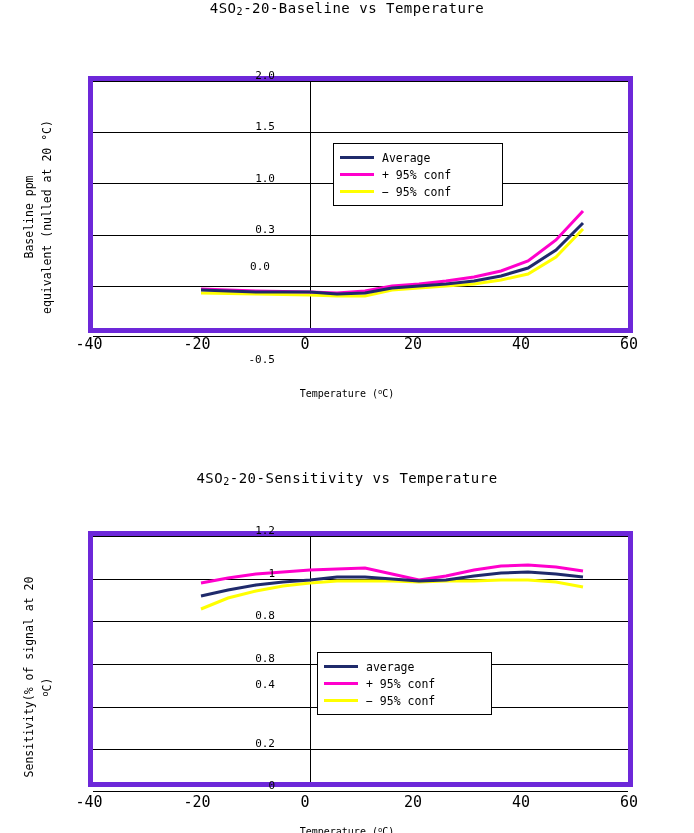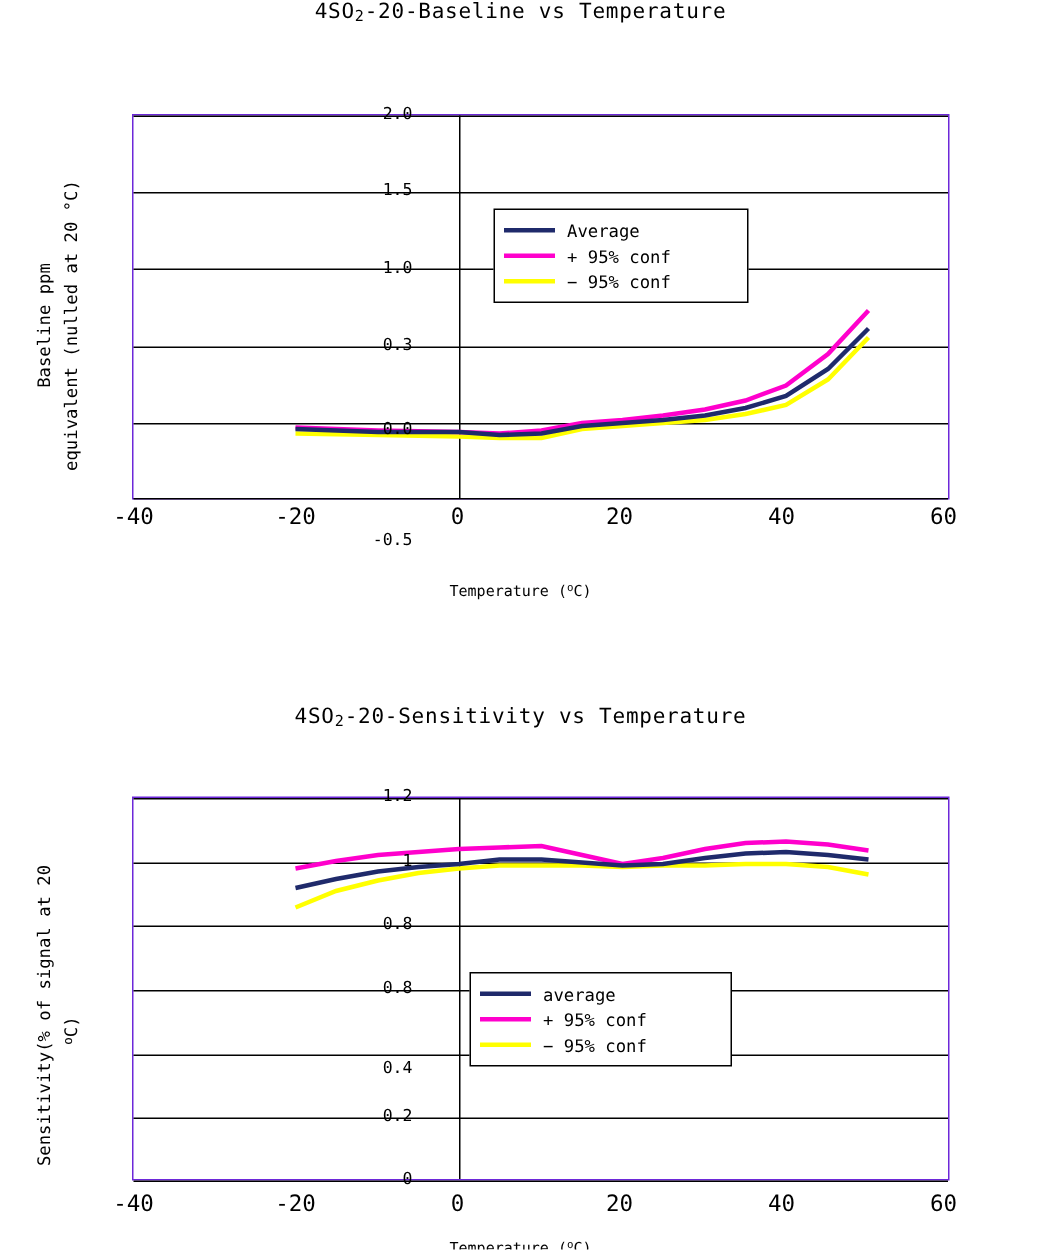--- a/index.html
+++ b/index.html
@@ -23,21 +23,21 @@
     text-align: center;
     font-size: 14px;
     letter-spacing: 0.5px;
     font-family: "DejaVu Sans Mono", "Liberation Mono", monospace;
   }
   .plot-wrap {
     position: relative;
   }
   .plot-area {
     position: absolute;
-    border: 1px solid #6d28d9;
+    border: 5px solid #6d28d9;
     box-sizing: border-box;
     background: #fff;
   }
   .gridline {
     position: absolute;
     background: #000;
     height: 1px;
     left: 0;
     right: 0;
   }
@@ -155,21 +155,21 @@
           <span class="legend-swatch" style="background:#ffff00;"></span>
           <span class="legend-label">− 95% conf</span>
         </div>
       </div>
     </div>
 
     <div class="ytick-label" style="left:245px; top:52px; width:30px;">2.0</div>
     <div class="ytick-label" style="left:245px; top:103px; width:30px;">1.5</div>
     <div class="ytick-label" style="left:245px; top:155px; width:30px;">1.0</div>
     <div class="ytick-label" style="left:245px; top:206px; width:30px;">0.3</div>
-    <div class="ytick-label" style="left:245px; top:262px; width:30px;">0.0</div>
+    <div class="ytick-label" style="left:245px; top:243px; width:30px;text-align:center;">0.0</div>
     <div class="ytick-label" style="left:240px; top:336px; width:35px;">-0.5</div>
 
     <div class="xtick-label" style="left:74px; top:318px; width:30px;">-40</div>
     <div class="xtick-label" style="left:182px; top:318px; width:30px;">-20</div>
     <div class="xtick-label" style="left:290px; top:318px; width:30px;">0</div>
     <div class="xtick-label" style="left:398px; top:318px; width:30px;">20</div>
     <div class="xtick-label" style="left:506px; top:318px; width:30px;">40</div>
     <div class="xtick-label" style="left:614px; top:318px; width:30px;">60</div>
 
     <div class="xaxis-title" style="top:370px; left:0;">
@@ -224,21 +224,21 @@
           <span class="legend-swatch" style="background:#ffff00;"></span>
           <span class="legend-label">− 95% conf</span>
         </div>
       </div>
     </div>
 
     <div class="ytick-label" style="left:245px; top:37px; width:30px;">1.2</div>
     <div class="ytick-label" style="left:245px; top:80px; width:30px;">1</div>
     <div class="ytick-label" style="left:245px; top:122px; width:30px;">0.8</div>
     <div class="ytick-label" style="left:245px; top:165px; width:30px;">0.8</div>
-    <div class="ytick-label" style="left:245px; top:218px; width:30px;">0.4</div>
+    <div class="ytick-label" style="left:245px; top:191px; width:30px;">0.4</div>
     <div class="ytick-label" style="left:245px; top:250px; width:30px;">0.2</div>
     <div class="ytick-label" style="left:245px; top:292px; width:30px;">0</div>
 
     <div class="xtick-label" style="left:74px; top:306px; width:30px;">-40</div>
     <div class="xtick-label" style="left:182px; top:306px; width:30px;">-20</div>
     <div class="xtick-label" style="left:290px; top:306px; width:30px;">0</div>
     <div class="xtick-label" style="left:398px; top:306px; width:30px;">20</div>
     <div class="xtick-label" style="left:506px; top:306px; width:30px;">40</div>
     <div class="xtick-label" style="left:614px; top:306px; width:30px;">60</div>
 

